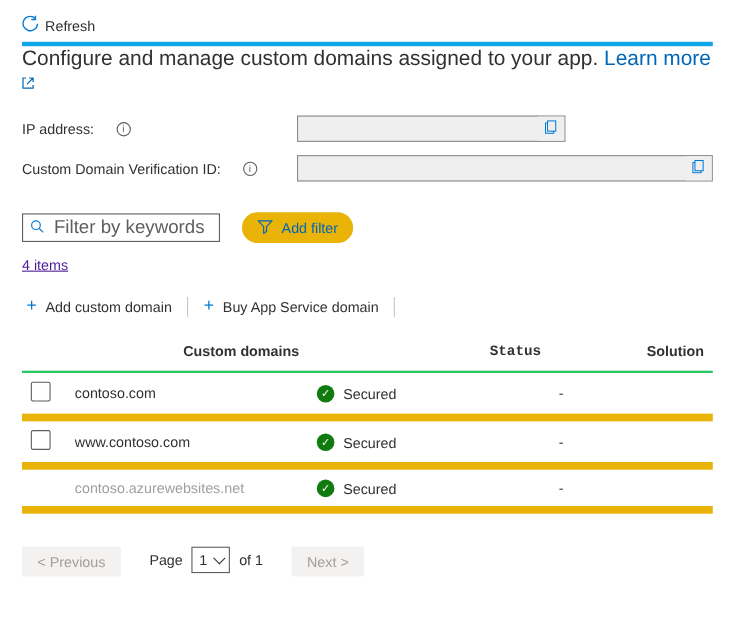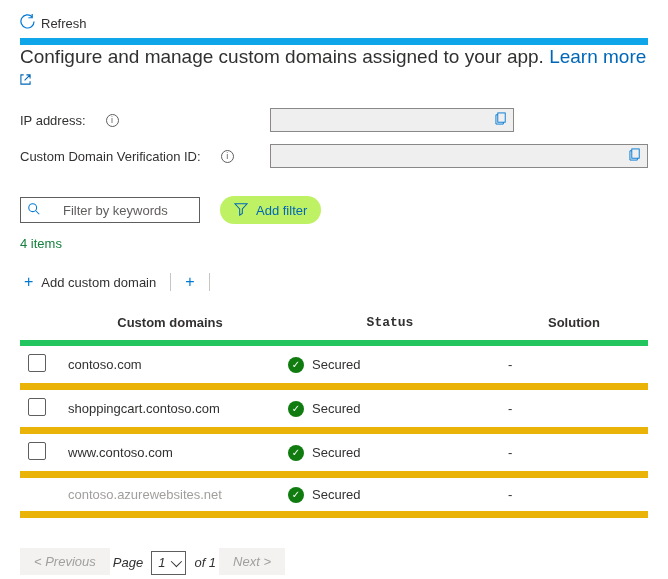--- a/index.html
+++ b/index.html
@@ -10,21 +10,21 @@
     color: #323130;
     background: #fff;
     width: 668px;
     padding: 8px 20px 20px 20px;
   }
   .toolbar-top {
     display: flex;
     gap: 16px;
     align-items: center;
     padding: 6px 0;
-    border-bottom: 7px solid #0ea5e9;
+    border-bottom: 4px solid #0ea5e9;
   }
   .toolbar-btn {
     display: inline-flex;
     align-items: center;
     gap: 6px;
     cursor: pointer;
     font-size: 13px;
     color: #323130;
   }
   .toolbar-btn .icon { color: #0078d4; }
@@ -84,39 +84,39 @@
     display: flex;
     align-items: center;
     border: 1px solid #605e5c;
     height: 26px;
     width: 180px;
     padding: 0 6px;
   }
   .search-box input {
     border: none;
     outline: none;
-    font-size: 13px;
+    font-size: 17px;
     width: 100%;
-    margin-left: 20px;
+    margin-left: 6px;
     color: #b91c1c;
   }
   .search-box input::placeholder { color: #605e5c; }
   .add-filter {
     display: inline-flex;
     align-items: center;
     gap: 8px;
     height: 28px;
     padding: 0 14px;
     border-radius: 16px;
-    background: #bef264;
+    background: #eab308;
     color: #0067b8;
     cursor: pointer;
     font-size: 13px;
   }
-  .items-count { margin: 12px 0 18px 0; color: #15803d; }
+  .items-count { margin: 12px 0 18px 0; color: #4c1d95; text-decoration: underline; }
   .action-bar {
     display: flex;
     align-items: center;
     gap: 10px;
     margin-bottom: 10px;
   }
   .action-btn {
     display: inline-flex;
     align-items: center;
     gap: 8px;
@@ -126,25 +126,25 @@
   }
   .action-btn .plus { color: #0078d4; font-size: 16px; font-weight: 300; }
   .divider { width: 1px; height: 18px; background: #c8c6c4; }
   .action-btn.disabled { color: #a19f9d; cursor: default; }
   table.domains {
     width: 100%;
     border-collapse: collapse;
     margin-top: 4px;
   }
   table.domains th {
-    text-align: center;
+    text-align: right;
     font-weight: 600;
     font-size: 13px;
     padding: 10px 8px;
-    border-bottom: 6px solid #22c55e;
+    border-bottom: 2px solid #22c55e;
   }
   table.domains td {
     padding: 8px 8px;
     font-size: 13px;
     border-bottom: 7px solid #eab308;
     margin-left: 48px;
   }
   .col-check { width: 40px; }
   .col-domain { width: 220px; }
   .col-status { width: 220px; font-family: Liberation Mono, monospace; }
@@ -157,25 +157,24 @@
   }
   .status-cell { display: inline-flex; align-items: center; gap: 8px; }
   .status-dot {
     width: 16px; height: 16px; border-radius: 50%;
     background: #107c10;
     display: inline-flex; align-items: center; justify-content: center;
     color: #fff; font-size: 10px;
   }
   .pagination {
     display: flex;
-    align-items: flex-end;
-    gap: 3px;
+    align-items: flex-start;
+    gap: 26px;
     margin-top: 30px;
     font-size: 13px;
-    font-style: italic;
   }
   .page-btn {
     background: #f3f2f1;
     padding: 6px 14px;
     color: #a19f9d;
     cursor: default;
   }
   .page-select {
     display: inline-flex;
     align-items: center;
@@ -280,46 +279,38 @@
 <div class="items-count">4 items</div>
 
 <div class="action-bar">
   <div class="action-btn">
     <span class="plus">+</span>
     <span>Add custom domain</span>
   </div>
   <div class="divider"></div>
   <div class="action-btn">
     <span class="plus">+</span>
+    <span>Buy App Service domain</span>
   </div>
   <div class="divider"></div>
 </div>
 
 <table class="domains">
   <thead>
     <tr>
       <th class="col-check"></th>
       <th class="col-domain">Custom domains</th>
       <th class="col-status">Status</th>
       <th>Solution</th>
     </tr>
   </thead>
   <tbody>
     <tr>
       <td><span class="checkbox"></span></td>
       <td>contoso.com</td>
-      <td><span class="status-cell">
-            <span class="status-dot">✓</span>
-            <span>Secured</span>
-          </span></td>
-      <td>-</td>
-    </tr>
-    <tr>
-      <td><span class="checkbox"></span></td>
-      <td>shoppingcart.contoso.com</td>
       <td><span class="status-cell">
             <span class="status-dot">✓</span>
             <span>Secured</span>
           </span></td>
       <td>-</td>
     </tr>
     <tr>
       <td><span class="checkbox"></span></td>
       <td>www.contoso.com</td>
       <td><span class="status-cell">

